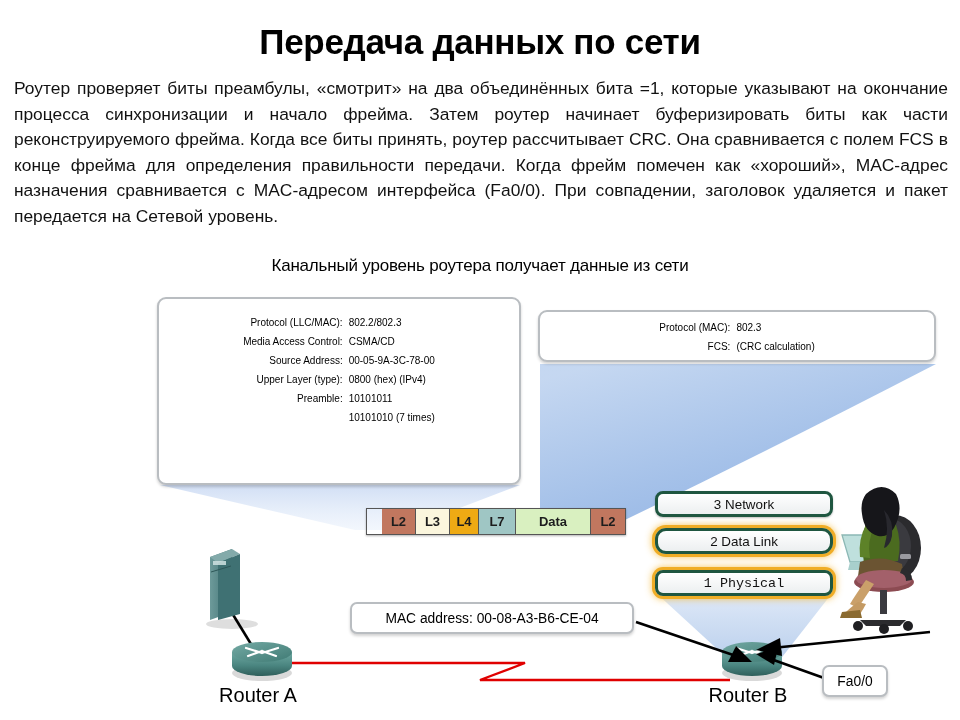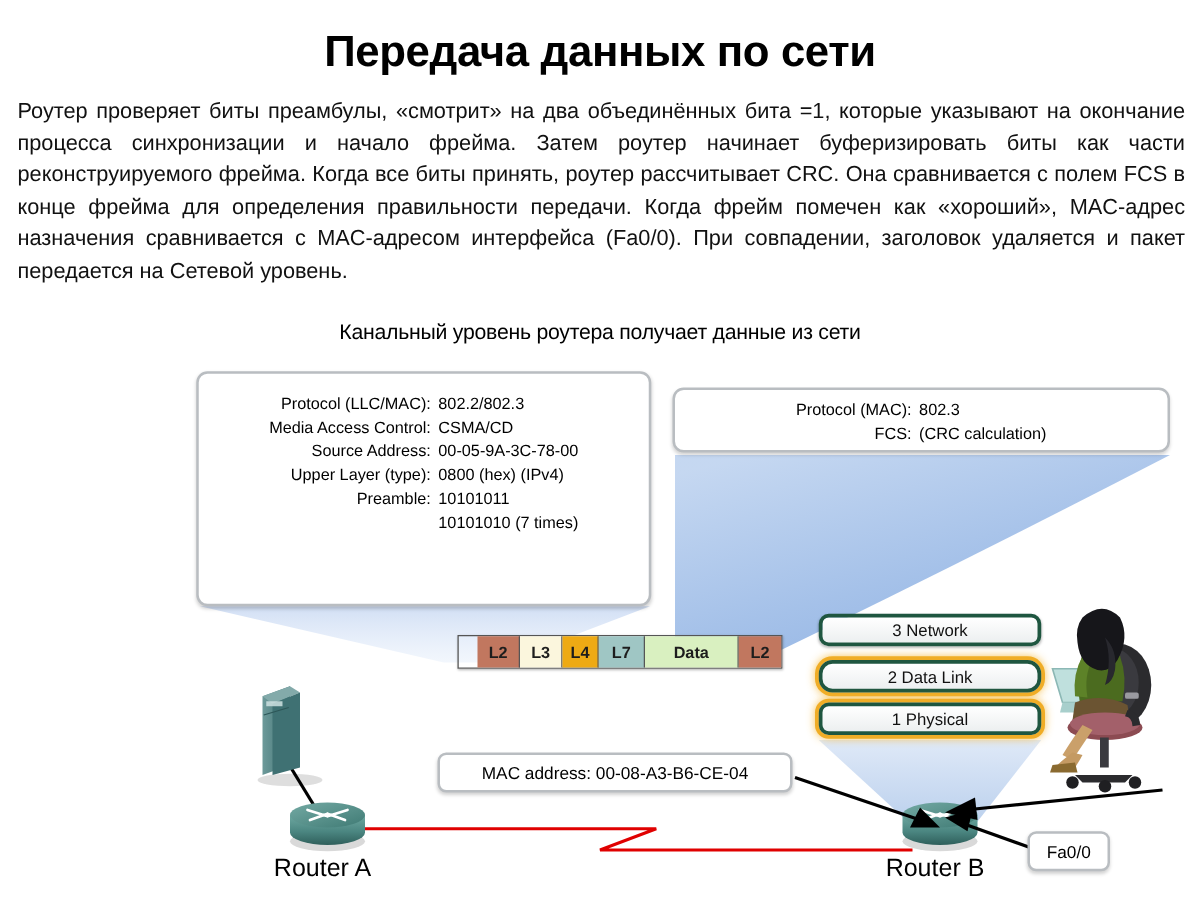--- a/index.html
+++ b/index.html
@@ -71,21 +71,21 @@
     box-sizing: border-box;
   }
   .infobox .rows {
     display: table;
     margin: 0 auto;
     border-collapse: collapse;
   }
   .infobox .row { display: table-row; }
   .infobox .k, .infobox .v {
     display: table-cell;
-    font-size: 13px;
+    font-size: 10px;
     line-height: 19px;
     white-space: nowrap;
     color: #000;
   }
   .infobox .k { text-align: right; padding-right: 6px; }
   .infobox .v { text-align: left; }
 
   #box-left  { left: 157px; top: 17px;  width: 364px; height: 188px; }
   #box-left .rows { margin-top: 14px; }
   #box-right { left: 538px; top: 30px;  width: 398px; height: 52px; }
@@ -141,21 +141,21 @@
     align-items: center;
     justify-content: center;
     font-size: 13.4px;
     color: #111;
     background: linear-gradient(#ffffff, #eceff0);
   }
   .osi-box.green  { border: 3px solid #1f5640; box-shadow: 0 1px 2px rgba(0,0,0,0.25); }
   .osi-box.gold   { border: 3px solid #1f5640; box-shadow: 0 0 0 3px #f0ad26, 0 0 7px 3px rgba(245,186,60,0.85); }
   #osi-3 { top: 211px; }
   #osi-2 { top: 248px; border-radius: 11px; }
-  #osi-1 { top: 282px; }
+  #osi-1 { top: 290px; font-family: Liberation Mono, monospace; }
 
   .node-label {
     position: absolute;
     font-size: 20px;
     color: #000;
     text-align: center;
     white-space: nowrap;
   }
   #label-router-a { left: 198px; top: 404px; width: 120px; }
   #label-router-b { left: 688px; top: 404px; width: 120px; }

